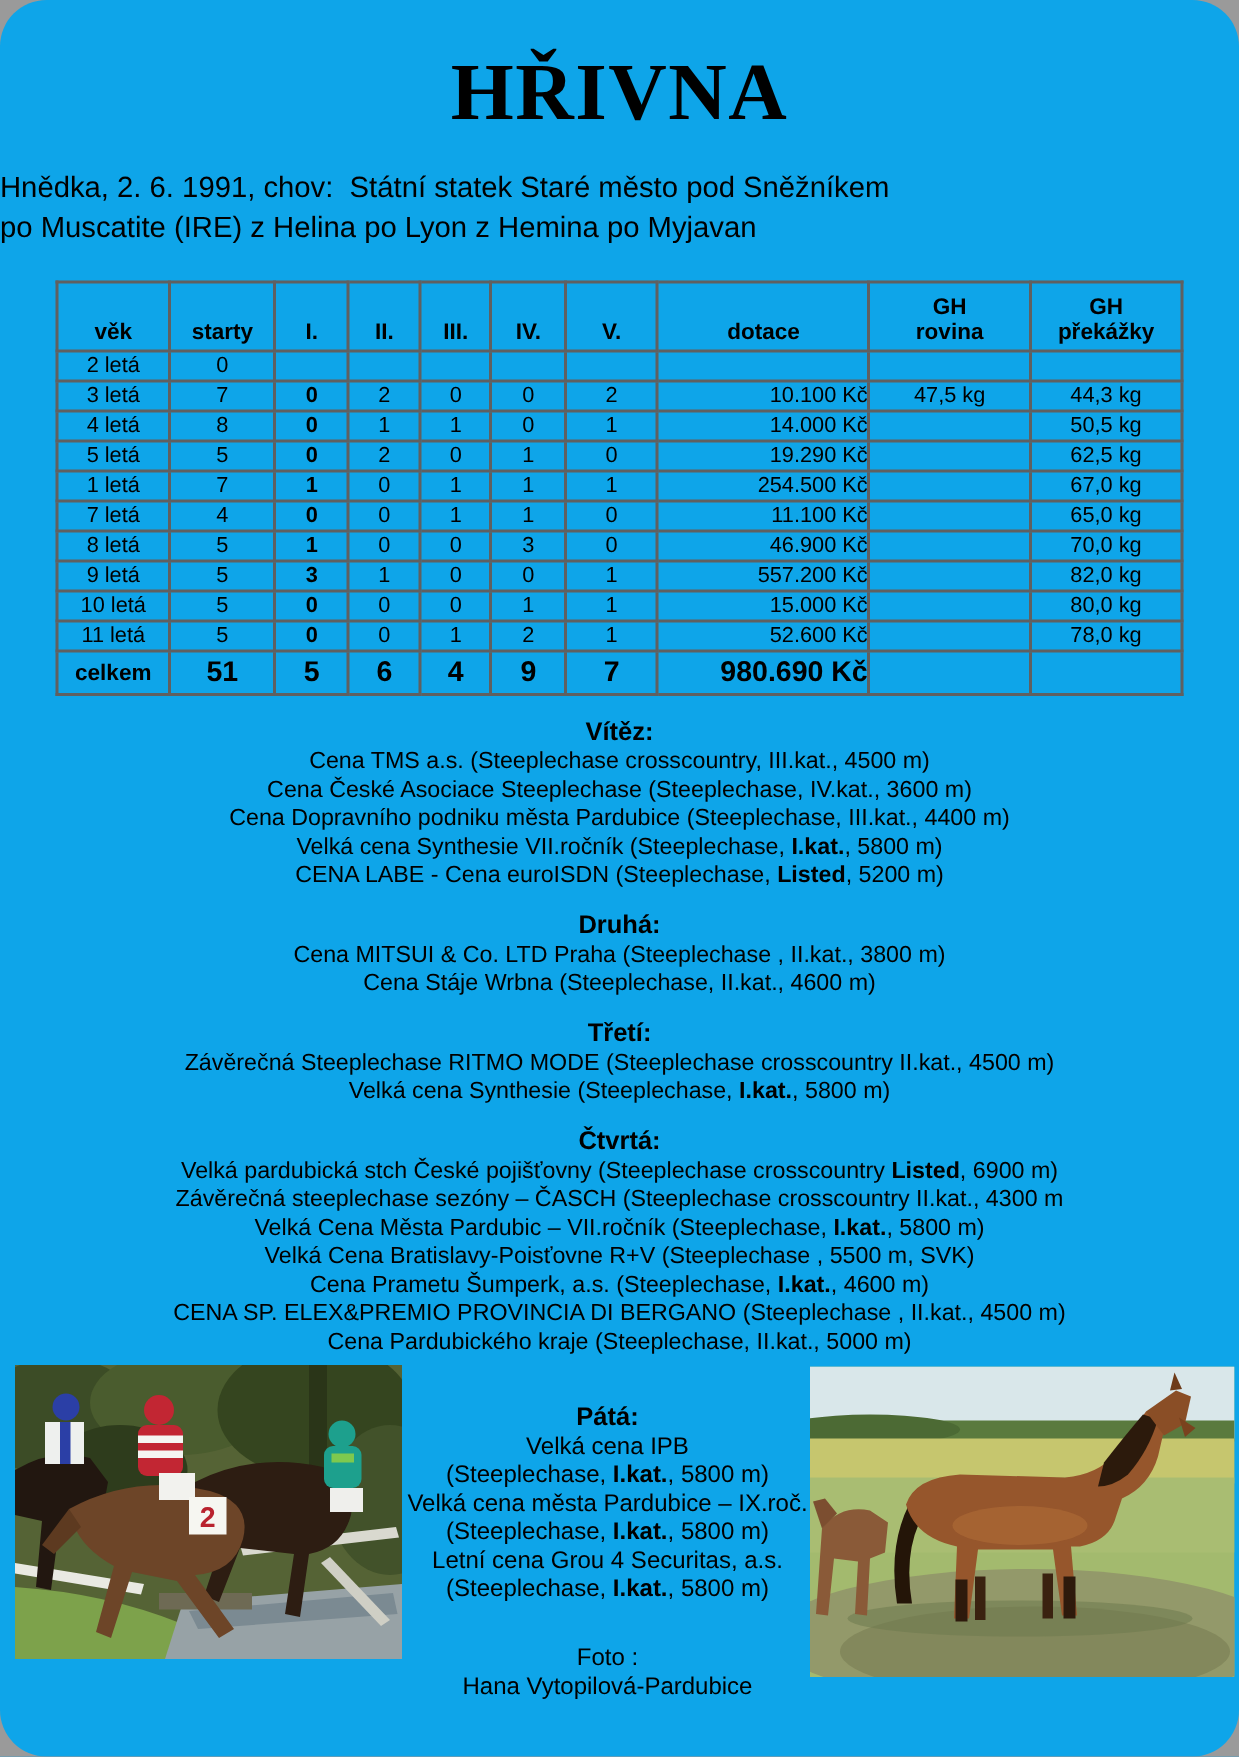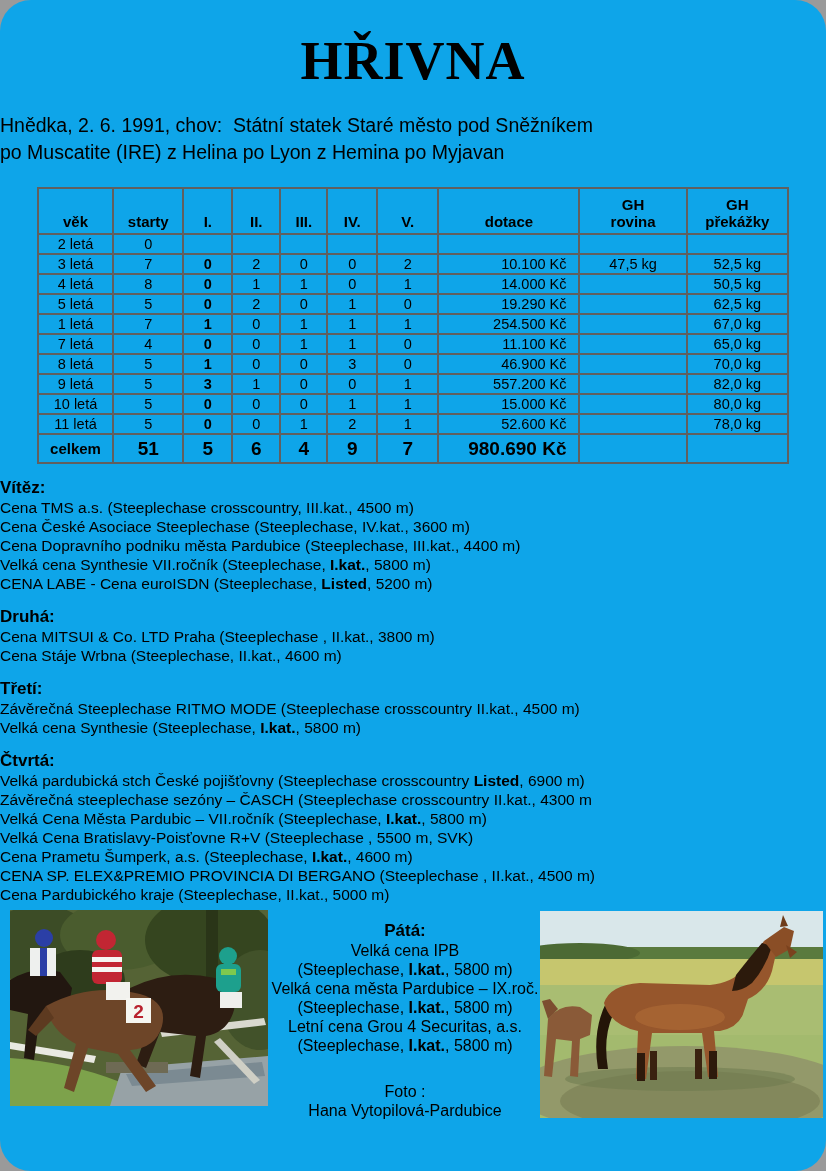--- a/index.html
+++ b/index.html
@@ -7,34 +7,34 @@
         font-family:"Liberation Sans",sans-serif;overflow:hidden;margin:0 auto;border-radius:31px;}
   h1.title{text-align:center;font-family:"Liberation Serif",serif;font-weight:700;
         font-size:54px;line-height:58px;margin:32px 0 0;letter-spacing:1px;}
   .subtitle{font-size:19.5px;line-height:27px;margin-top:22px;font-weight:400;}
   table.stats{width:752px;margin:21px auto 0;border-collapse:collapse;table-layout:fixed;
         font-size:14.5px;}
   table.stats th,table.stats td{border:2px solid #606060;padding:0;text-align:center;overflow:hidden;}
   table.stats thead th{font-weight:700;font-size:15px;vertical-align:bottom;height:41px;
         padding-bottom:3px;line-height:17px;}
   table.stats tbody td{height:18px;line-height:17px;}
-  table.stats td.col7{text-align:right;padding-right:12px;}
+  table.stats td.col7{text-align:right;}
   table.stats tbody tr:not(.total) td.col2{font-weight:700;}
   table.stats tr.total td{font-weight:700;font-size:19px;height:27px;line-height:26px;}
   table.stats tr.total td.col0{font-size:15px;}
   .c0{width:10%}.c1{width:9.4%}.c2{width:6.5%}.c3{width:6.4%}.c4{width:6.3%}
   .c5{width:6.6%}.c6{width:8.2%}.c7{width:18.8%}.c8{width:14.3%}.c9{width:13.5%}
-  #sections{margin-top:5px;}
+  #sections{margin-top:5px;text-align:center;}
   .section-heading{font-size:17px;font-weight:700;margin-top:14px;line-height:20px;}
   .section-line{font-size:15.5px;line-height:19px;}
   .section-line b{font-weight:700;}
   .bottom{position:relative;height:218px;margin-top:6px;}
   .photo-left{position:absolute;left:10px;top:0;width:258px;height:196px;}
   .photo-right{position:absolute;left:540px;top:1px;width:283px;height:207px;}
-  .center-col{position:absolute;left:263px;top:10px;width:284px;text-align:center;}
+  .center-col{position:absolute;left:263px;top:24px;width:284px;text-align:center;}
   .fifth-heading{font-size:17px;font-weight:700;line-height:21px;}
   .fifth-line{font-size:16px;line-height:19px;white-space:nowrap;}
   .fifth-line b{font-weight:700;}
   .credit{margin-top:27px;font-size:16px;line-height:19px;}
 </style>
 </head>
 <body>
 
 <div class="page">
 
@@ -110,21 +110,21 @@
         <tr>
           <td class="col0">3 letá</td>
           <td class="col1">7</td>
           <td class="col2">0</td>
           <td class="col3">2</td>
           <td class="col4">0</td>
           <td class="col5">0</td>
           <td class="col6">2</td>
           <td class="col7">10.100 Kč</td>
           <td class="col8">47,5 kg</td>
-          <td class="col9">52,5 kg</td>
+          <td class="col9">44,3 kg</td>
         </tr>
         <tr>
           <td class="col0">4 letá</td>
           <td class="col1">8</td>
           <td class="col2">0</td>
           <td class="col3">1</td>
           <td class="col4">1</td>
           <td class="col5">0</td>
           <td class="col6">1</td>
           <td class="col7">14.000 Kč</td>

